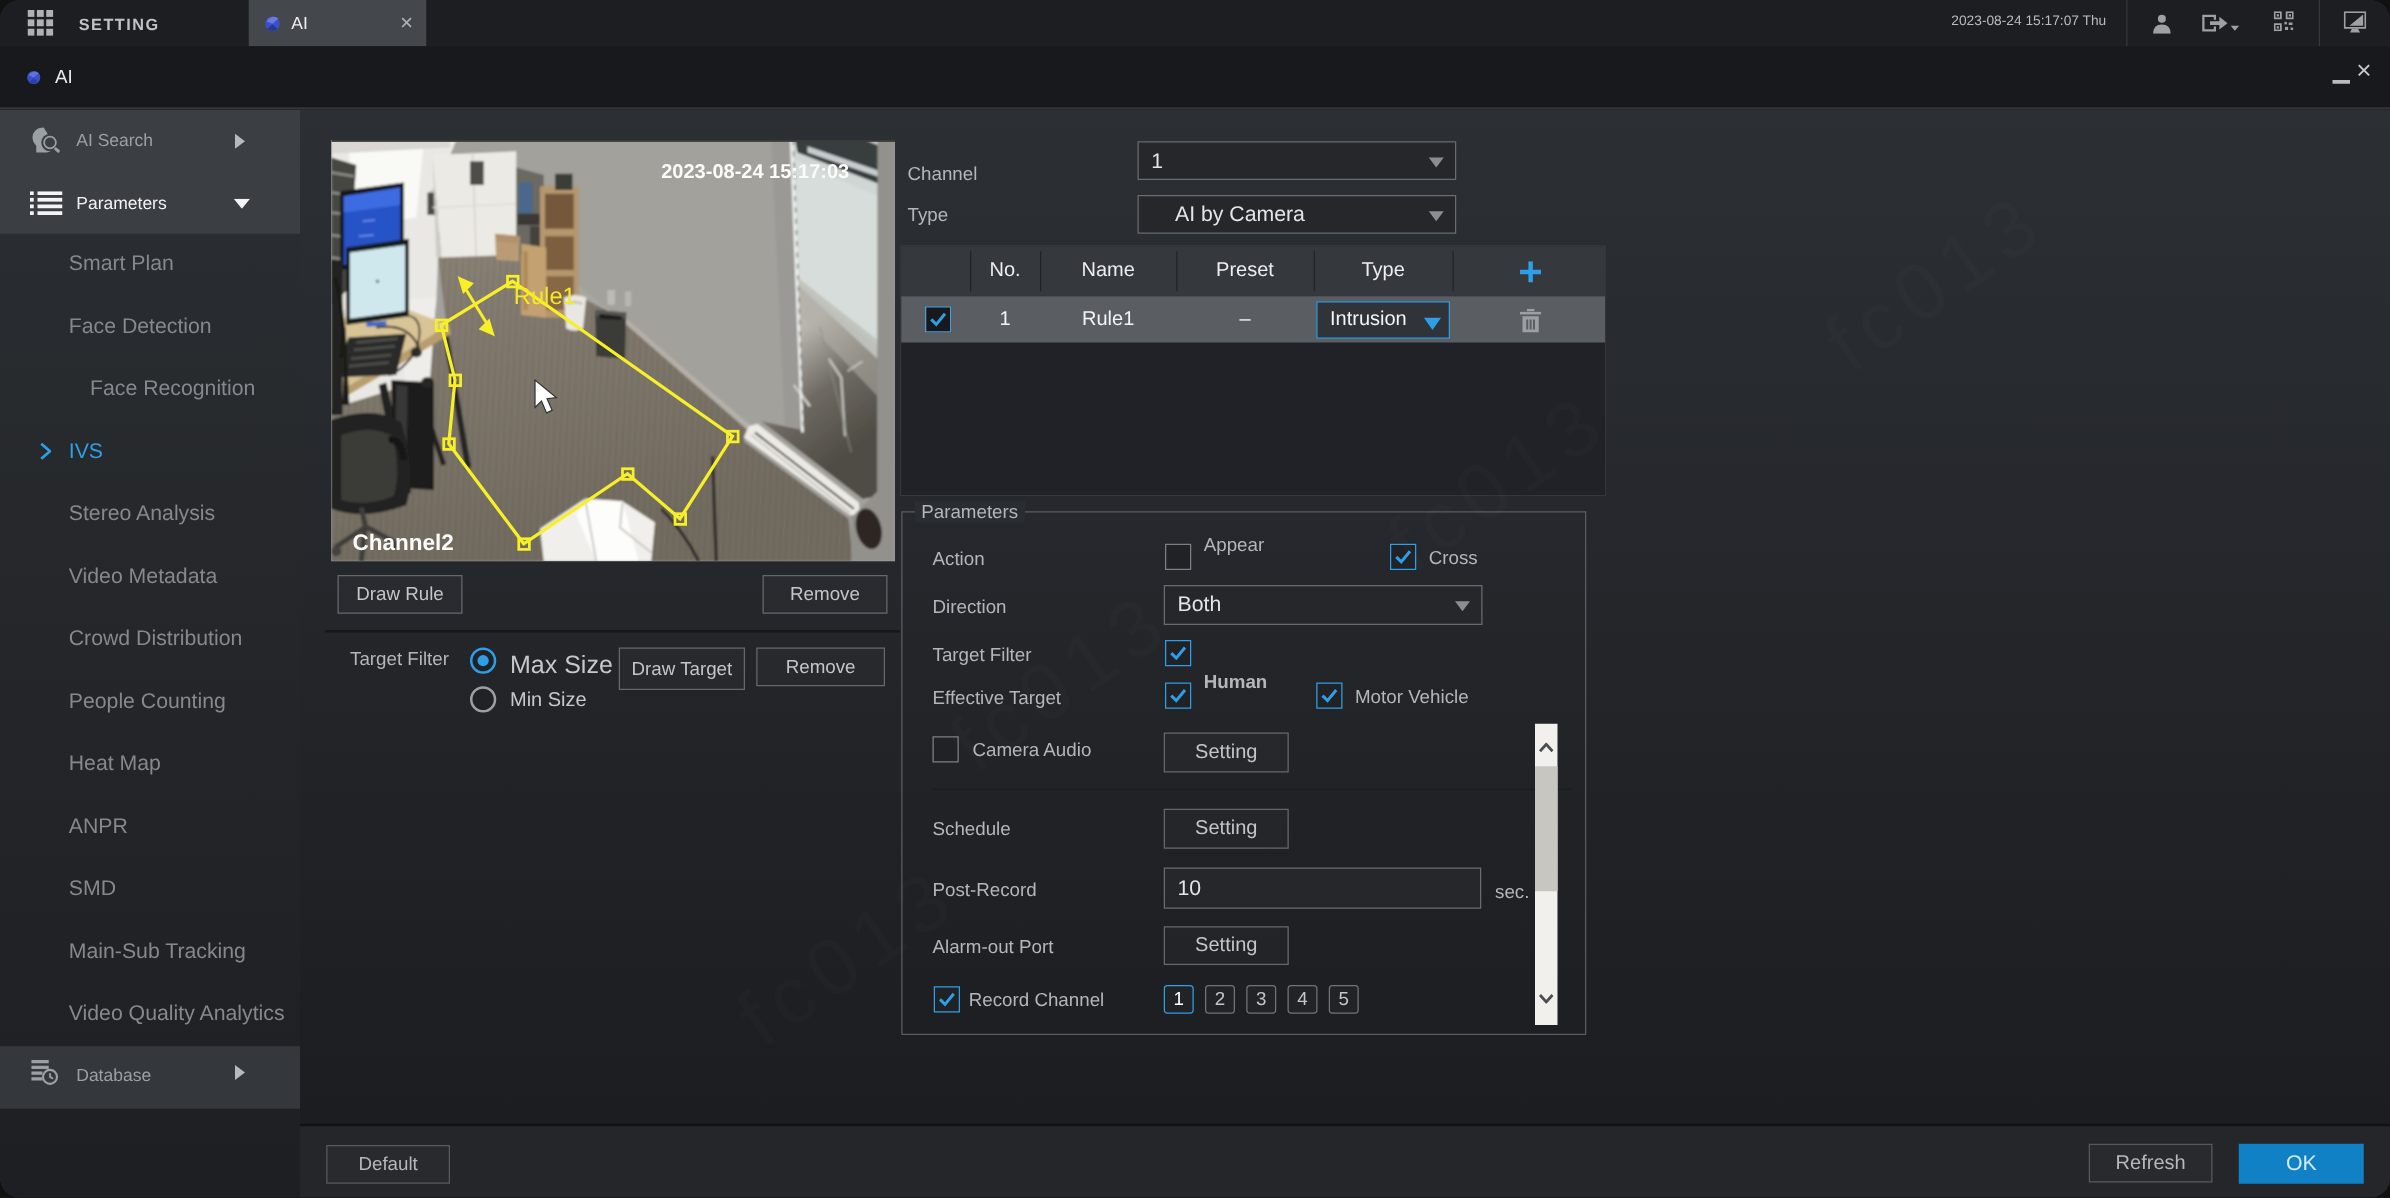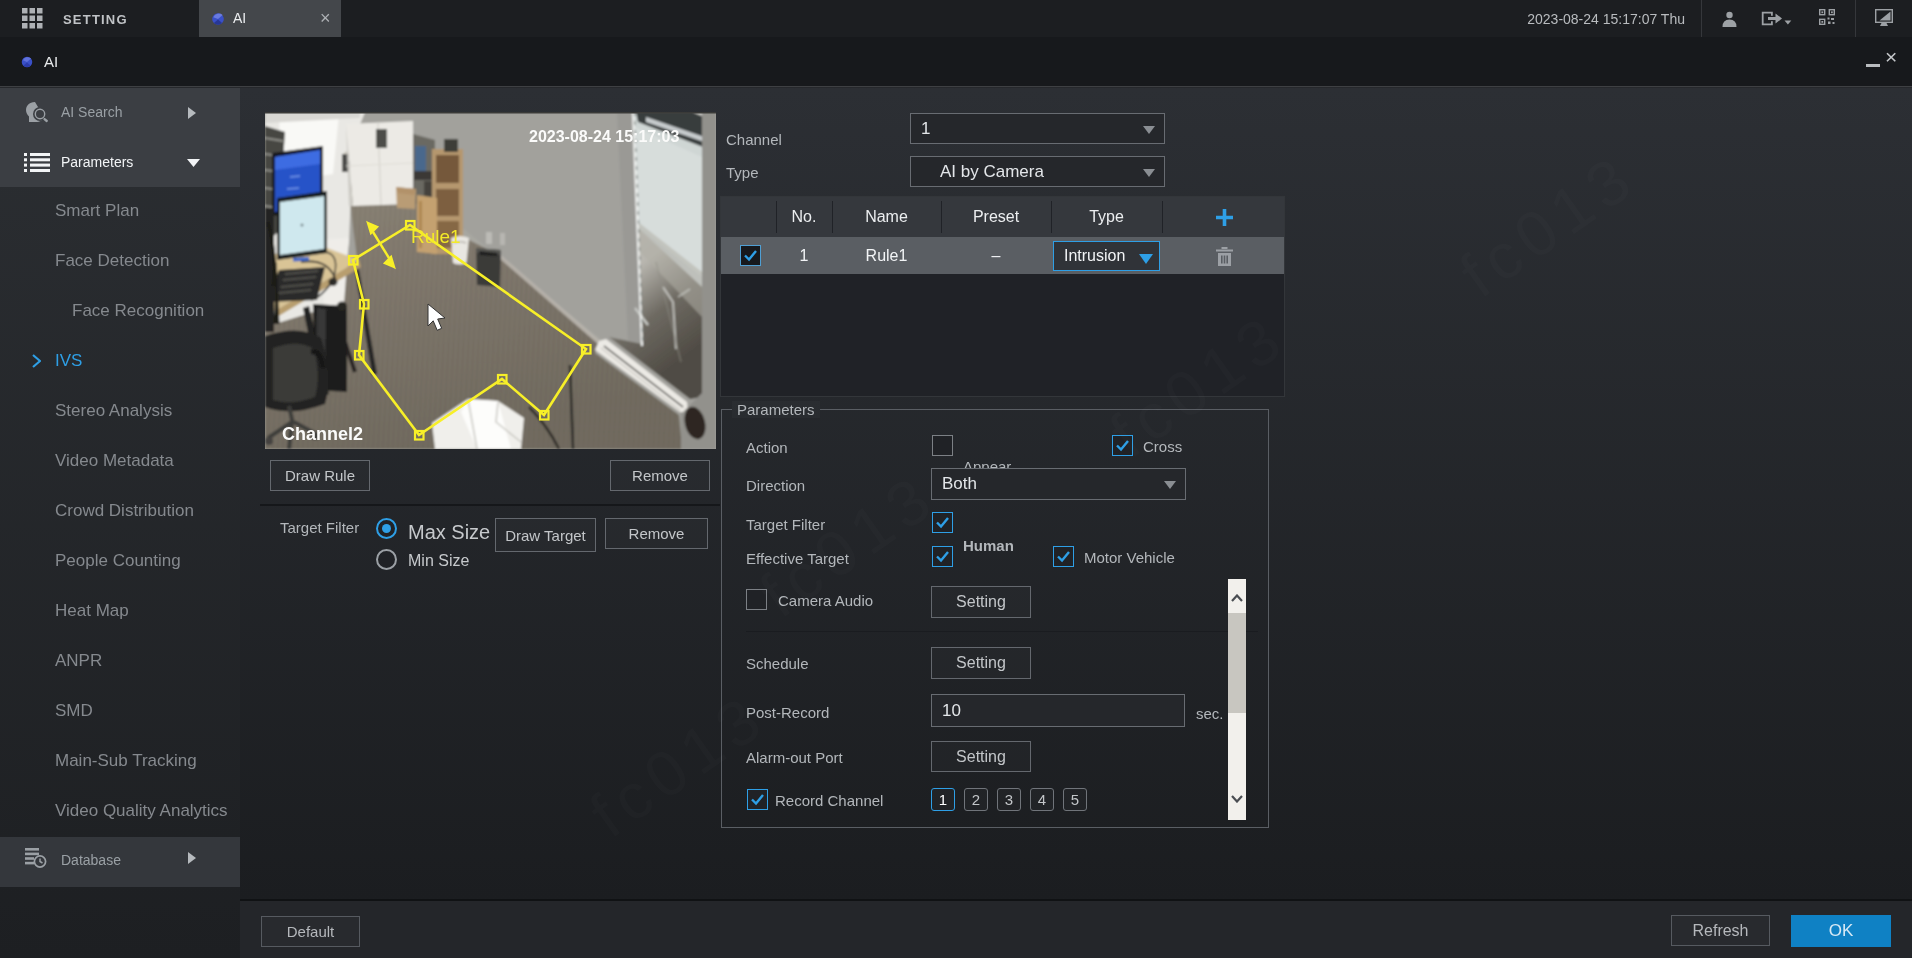--- a/index.html
+++ b/index.html
@@ -1,18 +1,18 @@
 <!DOCTYPE html>
 <html><head>
 <meta charset="utf-8">
 <style>
 html,body{margin:0;padding:0;background:#111;}
 *{box-sizing:border-box;}
 #stage{position:relative;width:1912px;height:958px;overflow:hidden;
-  font-family:"Liberation Sans",sans-serif;background:#26282c;}
+  font-family:"Liberation Sans",sans-serif;background:#26282c;border-radius:16px;}
 .abs{position:absolute;}
 
 
 #topbar{position:absolute;left:0;top:0;width:1912px;height:37px;background:#1c1e21;}
 #tab{position:absolute;left:199px;top:0;width:142px;height:37px;background:#44474b;}
 .vsep{position:absolute;top:0;width:1px;height:37px;background:#35373b;}
 
 
 #titlebar{position:absolute;left:0;top:37px;width:1912px;height:50px;background:#17191c;border-bottom:1px solid #3e4043;}
 
@@ -61,21 +61,21 @@
     <div class="abs" style="left:63px;top:12px;font-size:13px;font-weight:bold;letter-spacing:1.2px;color:#c0c3c6;">SETTING</div>
     <div id="tab">
       <svg class="abs" style="left:12px;top:12px" width="14" height="14" viewBox="0 0 24 24">
         <circle cx="12" cy="12" r="10" fill="#3a50c8"></circle>
         <path d="M4 9 A10 10 0 0 1 20 5 L12 12 Z" fill="#7282e4" opacity="0.85"></path>
         <path d="M5 19 A10 10 0 0 0 19 19 L12 13 Z" fill="#26348f" opacity="0.9"></path>
       </svg>
       <div class="abs" style="left:34px;top:10px;font-size:14px;color:#eceef0;">AI</div>
       <div class="abs" style="left:121px;top:8px;font-size:18px;color:#aeb1b5;">×</div>
     </div>
-    <div class="abs" style="right:227px;top:11px;font-size:14px;color:#b9bcbf;">2023-08-24 15:17:07 Thu</div>
+    <div class="abs" style="right:227px;top:11px;font-size:11px;color:#b9bcbf;">2023-08-24 15:17:07 Thu</div>
     <div class="vsep" style="left:1701px"></div>
     <div class="vsep" style="left:1855px"></div>
 
     <svg class="abs" style="left:1721px;top:11px" width="17" height="16" viewBox="0 0 17 16">
       <circle cx="8.5" cy="4" r="3.2" fill="#9da1a5"></circle>
       <path d="M1.5 16 Q1.5 8.5 8.5 8.5 Q15.5 8.5 15.5 16 Z" fill="#9da1a5"></path>
     </svg>
 
     <svg class="abs" style="left:1761px;top:11px" width="31" height="15" viewBox="0 0 31 15">
       <path d="M0.8,0.8 h11 v4 h-1.8 v-2.2 h-7.4 v9.8 h7.4 v-2.2 h1.8 v4 h-11 z" fill="#9da1a5"></path>
@@ -420,21 +420,21 @@
           </g>
         </svg>
       </div>
     </div>
 
     <div class="abs" style="left:481px;top:321px;width:548px;height:419px;border:1px solid #5a5e64;"></div>
     <div class="abs" style="left:492px;top:313px;padding:0 5px;background:linear-gradient(#2a2d31,#292c30);color:#b3b7bb;font-size:15px;">Parameters</div>
 
     <label class="flab" style="left:506px;top:351px;">Action</label>
     <span class="cb" style="left:692px;top:347px;"></span>
-    <label class="flab" style="left:723px;top:370px;text-align:right;">Appear</label>
+    <label class="flab" style="left:723px;top:340px;text-align:right;">Appear</label>
     <span class="cb on" style="left:872px;top:347px;">
         <svg width="17" height="17" viewBox="0 0 17 17">
           <path d="M3 8.5 L7 12.5 L14 4" fill="none" stroke="#2e9fe6" stroke-width="2.4"></path>
         </svg>
       </span>
     <label class="flab" style="left:903px;top:350px;">Cross</label>
 
     <label class="flab" style="left:506px;top:389px;">Direction</label>
     <div class="ddl" style="left:691px;top:380px;width:255px;height:32px;">Both<span class="car"></span></div>
 

